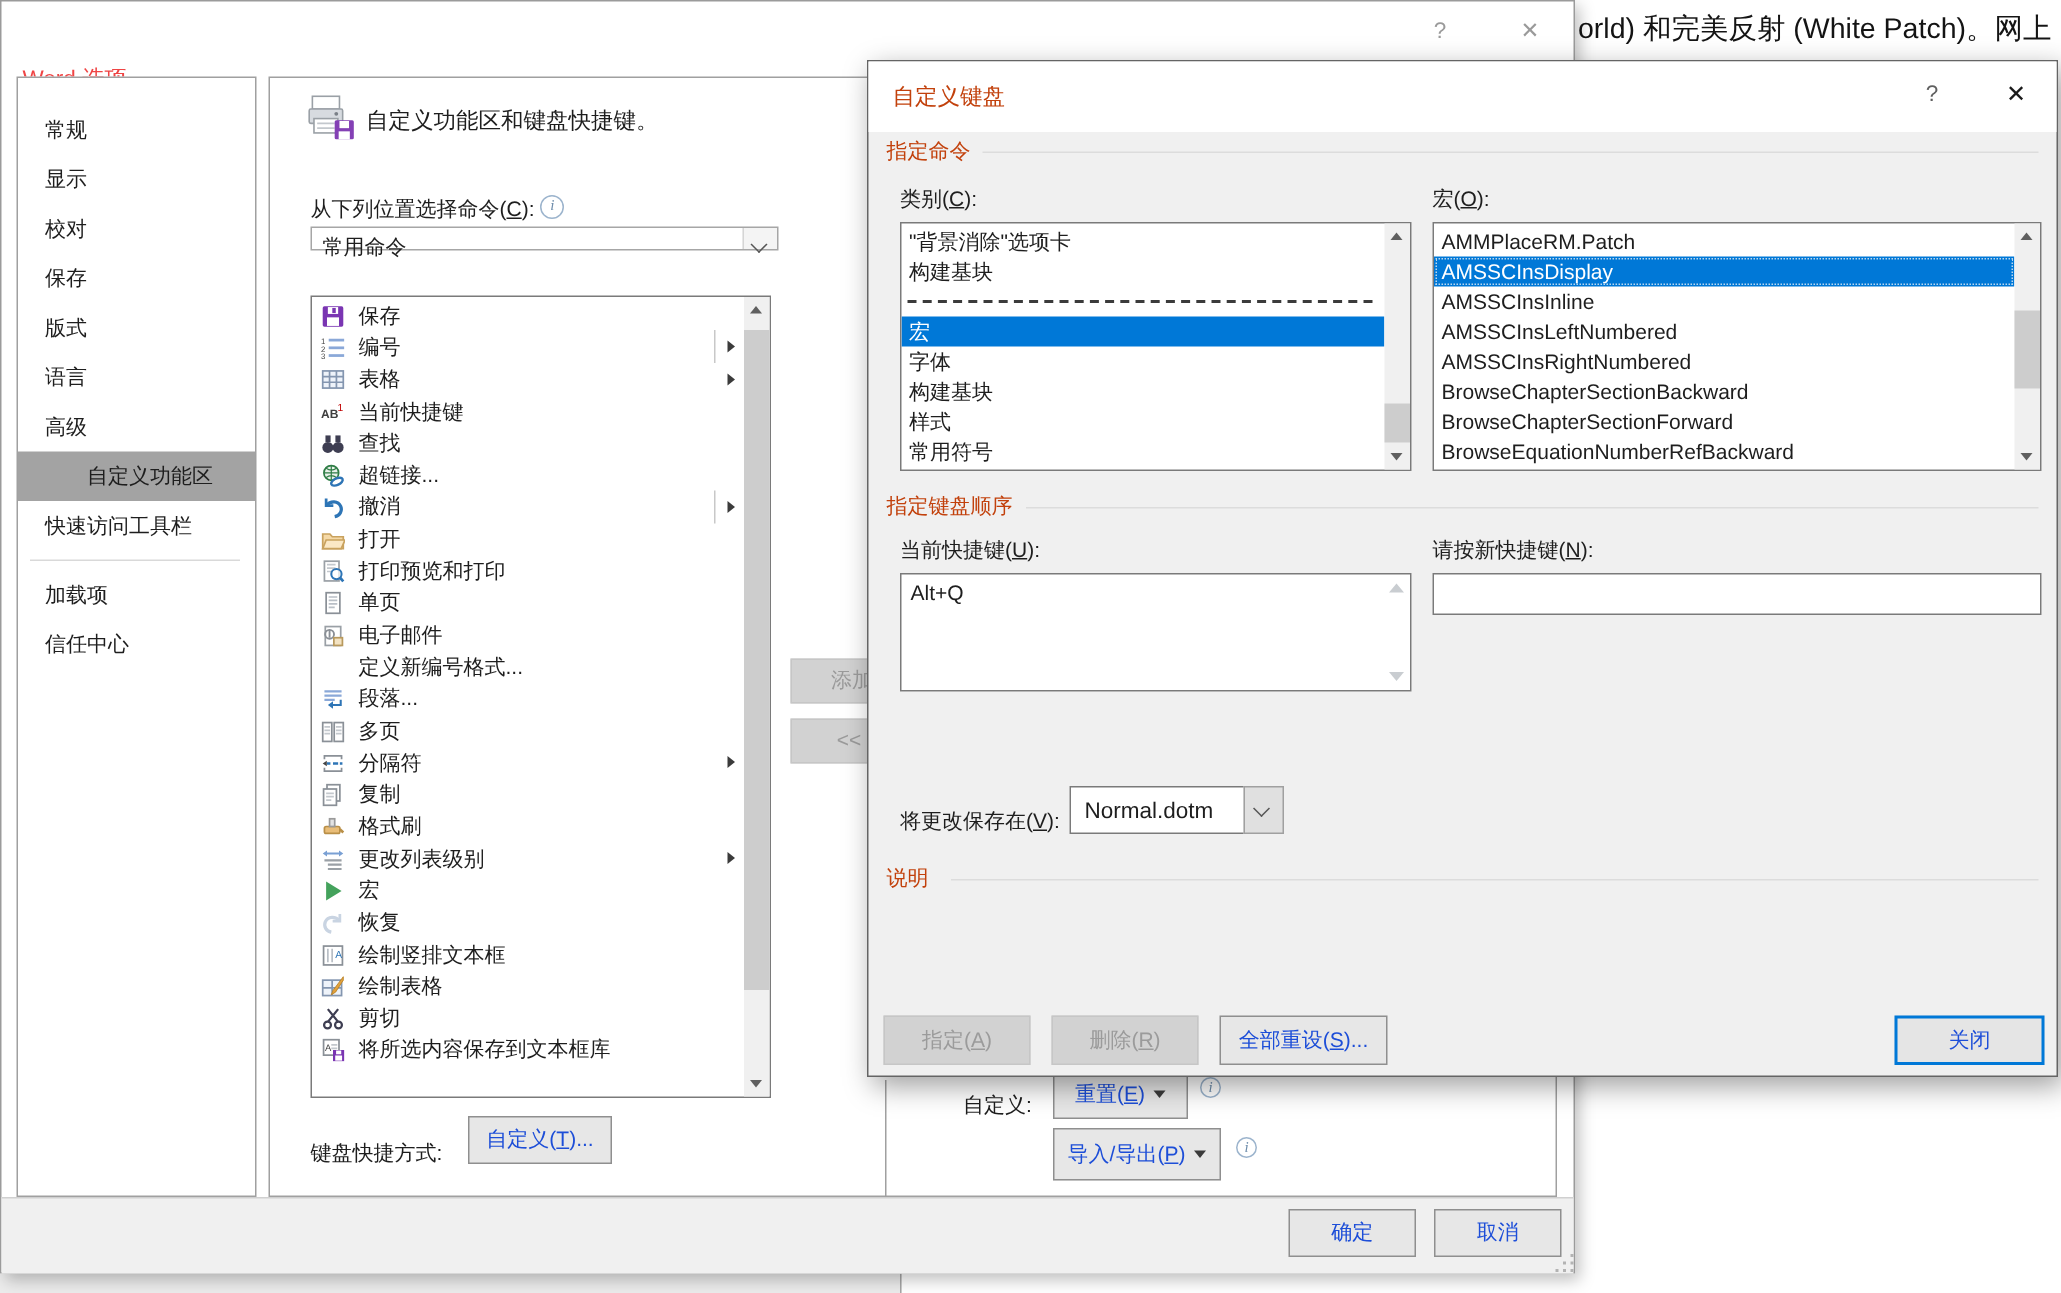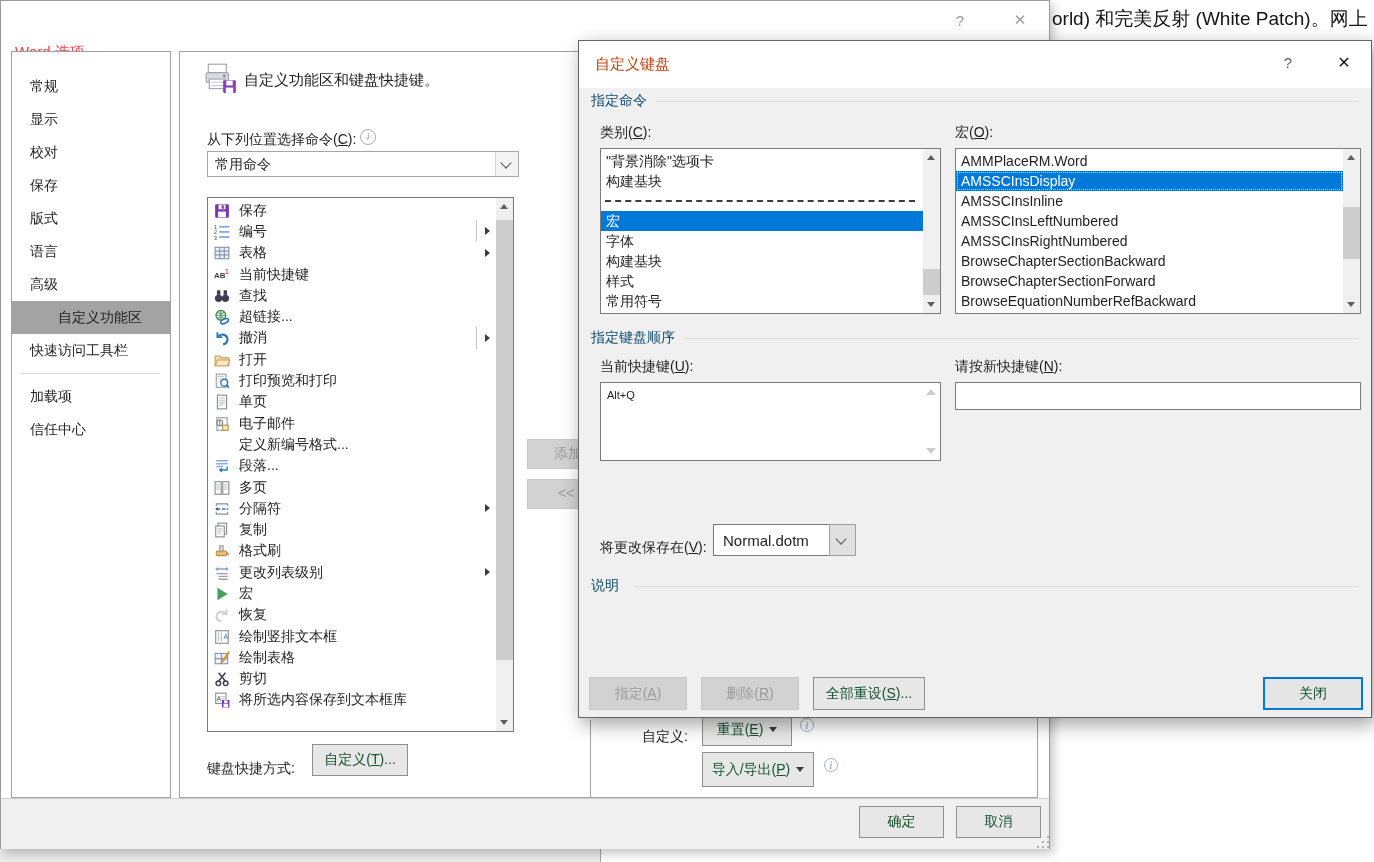--- a/index.html
+++ b/index.html
@@ -26,42 +26,42 @@
   .wo-sidebar{left:10px;top:50px;width:160px;height:747px;border:1px solid #a0a0a0;background:#fff;padding-top:18px;}
   .side-item{height:33px;line-height:33px;padding-left:18px;font-size:14px;color:#1e1e1e;cursor:default;}
   .side-item.sel{background:#a3a3a3;text-align:center;}
   .side-sep{margin:6px 10px 6px 8px;border-top:1px solid #d9d9d9;height:0;}
 
   .wo-main{left:178px;top:50px;width:859px;height:747px;border:1px solid #a0a0a0;background:#fff;}
   .hdr-icon{left:24px;top:9px;width:34px;height:34px;}
   .hdr-icon svg{width:34px;height:34px;display:block;}
   .hdr-text{left:64px;top:19px;font-size:15px;color:#1e1e1e;}
   .choose-label{left:27px;top:79px;font-size:14px;}
-  .combo{left:27px;top:99px;width:312px;height:26px;border:1px solid #a6a6a6;background:#fff;}
+  .combo{left:27px;top:99px;width:312px;height:16px;border:1px solid #a6a6a6;background:#fff;}
   .combo .val{position:absolute;left:7px;top:4px;font-size:14px;}
   .combo .cbtn{position:absolute;right:0;top:0;bottom:0;width:22px;background:#f4f4f4;border-left:1px solid #d5d5d5;}
   .chev-dn{position:absolute;left:6px;top:7px;width:7px;height:7px;border-right:1.4px solid #555;border-bottom:1.4px solid #555;transform:rotate(45deg);}
 
   .cmd-list{left:27px;top:145px;width:307px;height:535px;border:1px solid #a0a0a0;background:#fff;}
   .cmd-rows{position:absolute;left:0;top:2px;right:17px;bottom:0;overflow:hidden;}
   .cmd-row{height:21.3px;display:flex;align-items:center;position:relative;padding-left:6px;font-size:14px;}
   .cmd-ic{width:16px;height:16px;margin-right:9px;flex:0 0 16px;}
   .cmd-ic svg{width:16px;height:16px;display:block;}
   .cmd-fly{position:absolute;right:6px;top:6px;width:0;height:0;border-left:5px solid #3b3b3b;border-top:4.5px solid transparent;border-bottom:4.5px solid transparent;}
   .cmd-div{position:absolute;right:19px;top:-1px;height:22px;border-left:1px solid #c8c8c8;}
 
   
   .vsb{position:absolute;top:0;right:0;bottom:0;width:17px;background:#f0f0f0;}
   .vsb .up,.vsb .dn{position:absolute;left:0;width:17px;height:17px;}
   .vsb .up{top:0;} .vsb .dn{bottom:0;}
   .vsb .up::after{content:"";position:absolute;left:4px;top:6px;border-left:4.5px solid transparent;border-right:4.5px solid transparent;border-bottom:5px solid #5f5f5f;}
   .vsb .dn::after{content:"";position:absolute;left:4px;top:6px;border-left:4.5px solid transparent;border-right:4.5px solid transparent;border-top:5px solid #5f5f5f;}
   .vsb .thumb{position:absolute;left:0;width:17px;background:#cdcdcd;}
 
-  .btn{border:1px solid #8f8f8f;background:#e7e7e7;font-size:14px;color:#14532d;text-align:center;cursor:default;}
+  .btn{border:1px solid #8f8f8f;background:#e7e7e7;font-size:14px;color:#1d4ed8;text-align:center;cursor:default;}
   .btn.dis{background:#d2d2d2;border-color:#c6c6c6;color:#9b9b9b;}
   .btn .lbl{position:absolute;left:0;right:0;top:50%;transform:translateY(-50%);}
   .btn.def{border:2px solid #0078d7;background:#e5e5e5;}
 
   .add-btn{left:347px;top:387px;width:96px;height:30px;}
   .rem-btn{left:347px;top:427px;width:96px;height:30px;}
   .kbd-label{left:27px;top:700px;font-size:14px;line-height:32px;}
   .cust-btn{left:132px;top:692px;width:96px;height:32px;}
 
   .hid-vline{left:410px;top:668px;height:79px;border-left:1px solid #a0a0a0;}
@@ -79,39 +79,39 @@
   .grip{right:5px;bottom:5px;width:2px;height:2px;background:#b3b3b3;
      box-shadow:-5px 5px #b3b3b3,0 5px #b3b3b3,5px 5px #b3b3b3,5px 0 #b3b3b3,5px -5px #b3b3b3;}
 
   
   .ck{left:578px;top:40px;width:794px;height:678px;background:#f0f0f0;border:1px solid #646464;
       box-shadow:4px 6px 18px rgba(0,0,0,.38);z-index:10;}
   .ck-titlebar{left:0;top:0;width:792px;height:47px;background:#ffffff;}
   .ck-title{left:16px;top:14px;font-size:15px;color:#c2410c;}
   .ck-help{left:698px;top:13px;color:#5f5f5f;}
   .ck-close{left:754px;top:12px;color:#1a1a1a;font-size:16px;}
-  .grp-label{font-size:14px;color:#0c4a6e;}
+  .grp-label{font-size:14px;color:#c2410c;}
   .grp-line{border-top:1px solid #dcdcdc;height:0;}
 
   .ck-cat-label{left:21px;top:83px;font-size:14px;}
   .ck-mac-label{left:376px;top:83px;font-size:14px;}
   .listbox{border:1px solid #7a7a7a;background:#fff;}
   .ck-cat{left:21px;top:107px;width:341px;height:166px;}
   .ck-mac{left:376px;top:107px;width:406px;height:166px;}
   .lst-rows{position:absolute;left:0;top:2px;right:17px;bottom:0;overflow:hidden;}
   .lst-row{height:20px;line-height:20px;padding-left:5px;font-size:14px;white-space:nowrap;}
   .lst-row.sel{background:#0078d7;color:#fff;}
   .lst-row.focus{outline:1px dotted #bcd8f0;outline-offset:-2px;}
   .lst-sep{height:20px;position:relative;}
   .lst-sep::after{content:"";position:absolute;left:4px;right:8px;top:9px;border-top:2px dashed #3b3b3b;}
 
   .ck-cur-label{left:21px;top:317px;font-size:14px;}
   .ck-new-label{left:376px;top:317px;font-size:14px;}
   .ck-cur{left:21px;top:341px;width:341px;height:79px;}
-  .key-row{height:20px;line-height:20px;padding:2px 12px 0 6px;font-size:11px;}
+  .key-row{height:20px;line-height:20px;padding:2px 12px 0 6px;font-size:14px;}
   .faint-up{position:absolute;right:4px;top:6px;width:0;height:0;border-left:5px solid transparent;border-right:5px solid transparent;border-bottom:6px solid #c9cdd1;}
   .faint-dn{position:absolute;right:4px;bottom:6px;width:0;height:0;border-left:5px solid transparent;border-right:5px solid transparent;border-top:6px solid #c9cdd1;}
   .ck-new-input{left:376px;top:341px;width:406px;height:28px;border:1px solid #7a7a7a;background:#fff;font-size:14px;padding:0 6px;font-family:inherit;}
 
   .ck-save-label{left:21px;top:490px;font-size:14px;line-height:32px;}
   .ck-save-combo{left:134px;top:483px;width:143px;height:32px;border:1px solid #7a7a7a;background:#fff;}
   .ck-save-combo .val{position:absolute;left:9px;top:7px;font-size:15px;}
   .ck-save-combo .cbtn{position:absolute;right:-1px;top:-1px;bottom:-1px;width:25px;background:#e0e0e0;border:1px solid #a0a0a0;}
   .ck-save-combo .chev-dn{left:7px;top:10px;border-color:#555;}
 
@@ -491,21 +491,21 @@
       </div>
     <div class="vsb">
       <div class="up"></div>
       <div class="thumb" style="top:120px;height:26px;"></div>
       <div class="dn"></div>
     </div>
   </div>
 
   <div class="abs ck-mac listbox">
     <div class="lst-rows">
-        <div class="lst-row">AMMPlaceRM.Word</div>
+        <div class="lst-row">AMMPlaceRM.Patch</div>
         <div class="lst-row sel focus">AMSSCInsDisplay</div>
         <div class="lst-row">AMSSCInsInline</div>
         <div class="lst-row">AMSSCInsLeftNumbered</div>
         <div class="lst-row">AMSSCInsRightNumbered</div>
         <div class="lst-row">BrowseChapterSectionBackward</div>
         <div class="lst-row">BrowseChapterSectionForward</div>
         <div class="lst-row">BrowseEquationNumberRefBackward</div>
       </div>
     <div class="vsb">
       <div class="up"></div>

